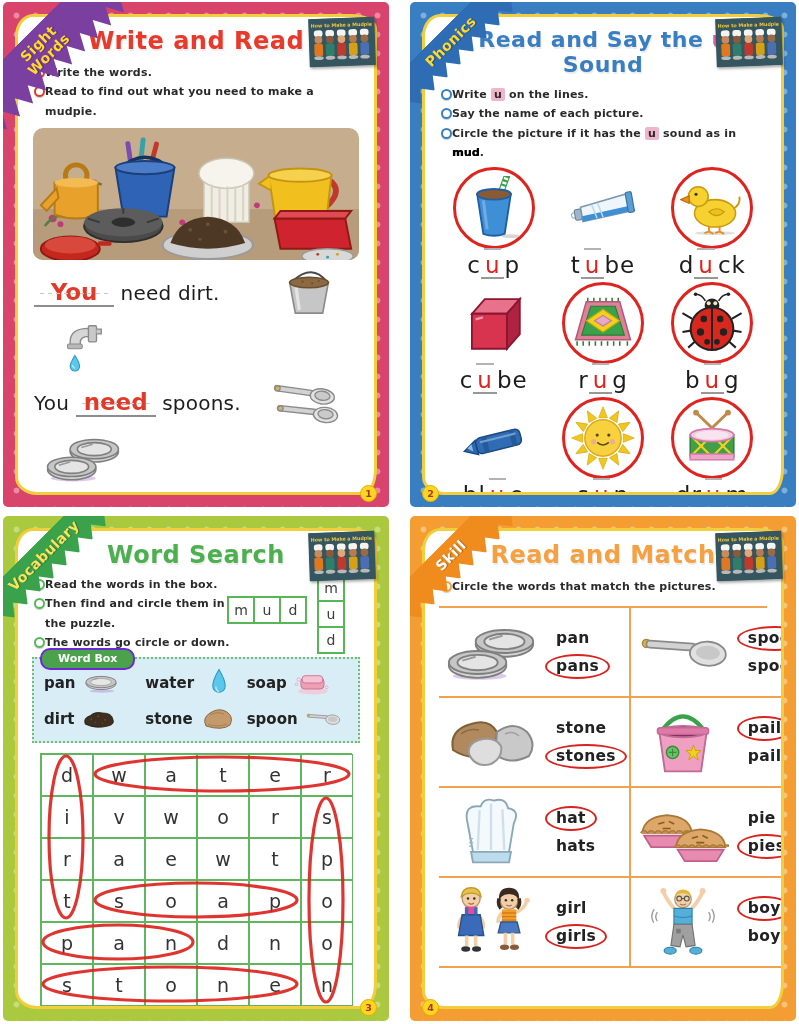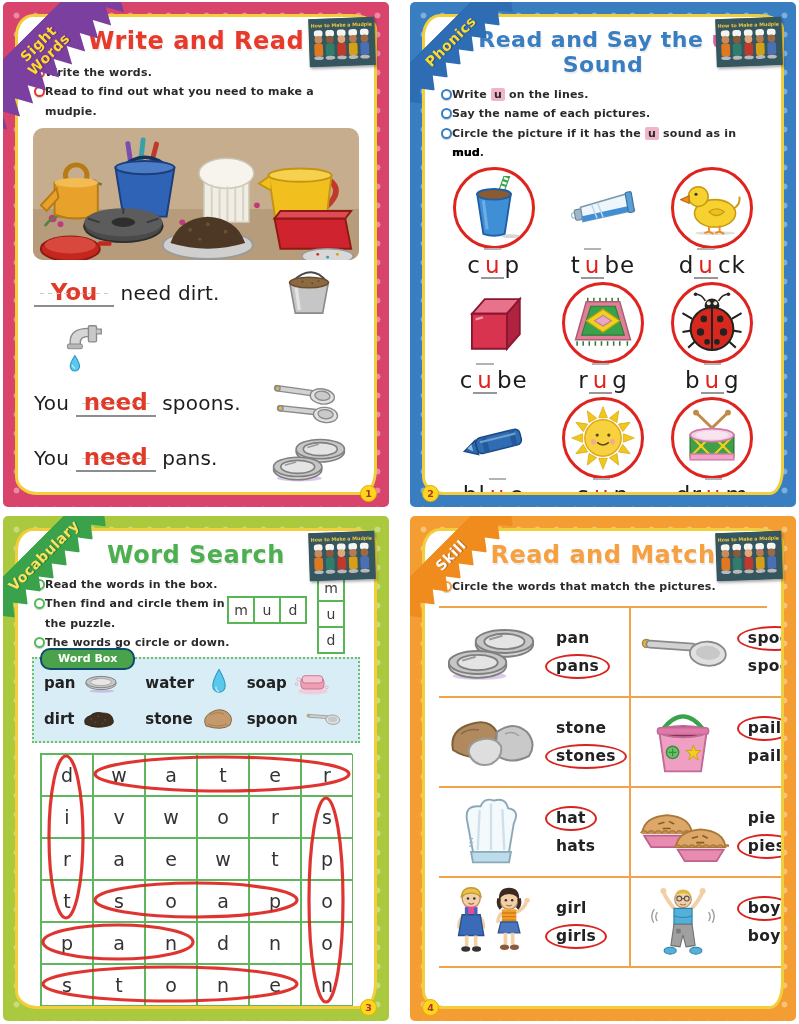--- a/index.html
+++ b/index.html
@@ -59,21 +59,21 @@
   
   .p3head{position:relative;margin-top:6px;height:66px;}
   .p3head .instr{width:215px;margin-top:0;}
   .exrow{position:absolute;left:196px;top:22px;display:flex;}
   .excol{position:absolute;left:286px;top:0;display:flex;flex-direction:column;}
   .excell{width:24px;height:24px;border:2px solid #57b757;background:#fff;display:flex;
     align-items:center;justify-content:center;font-size:14px;color:#3c3c3c;margin:-1px;}
   .wordbox{position:relative;margin-top:16px;background:#d9edf6;border:2px dotted #6cbf6c;
     padding:9px 10px 7px;}
   .wblabel{position:absolute;top:-11px;left:6px;background:#4aa34a;color:#fff;font-size:11px;
-    font-weight:bold;padding:2px 16px 3px;border-radius:10px;border:2px solid #0c4a6e;}
+    font-weight:bold;padding:2px 16px 3px;border-radius:10px;border:2px solid #6d28d9;}
   .wbgrid{display:grid;grid-template-columns:repeat(3,1fr);row-gap:6px;}
   .wbitem{display:flex;align-items:center;gap:7px;}
   .wbword{font-size:15px;font-weight:bold;color:#222;}
   .wbic{width:36px;height:30px;}
   .puzzle{position:relative;margin:10px auto 0;width:312px;height:252px;}
   .pzgrid{display:grid;grid-template-columns:repeat(6,52px);grid-auto-rows:42px;
     border:1.6px solid #5fb65f;width:312px;box-sizing:border-box;}
   .pz{border:1px solid #5fb65f;display:flex;align-items:center;justify-content:center;
     font-size:19px;color:#333;background:#fff;}
   .ovl{position:absolute;left:0;top:0;width:312px;height:252px;pointer-events:none;}
@@ -250,21 +250,20 @@
                     <rect x="2" y="12" width="52" height="7" rx="3.5" fill="#d2d2d2"></rect>
                     <circle cx="6" cy="15.5" r="3.4" fill="#d8b84a"></circle>
                     <ellipse cx="66" cy="18" rx="16" ry="10" fill="#e2e2e2"></ellipse>
                     <ellipse cx="66" cy="17" rx="10" ry="6" fill="#cacaca"></ellipse>
                   </g>
                 </g>
               </svg>
             </div>
           </div>
           <div class="srow">
-            <div><span class="stext">You </span><span class="blankword">need</span><span class="stext"> pans.</span></div>
             <div class="sic">
               <svg viewBox="0 0 96 62">
                 <ellipse cx="36" cy="56" rx="28" ry="4" fill="#b08ad0" opacity=".45"></ellipse>
                 <g stroke="#7f7f7f" stroke-width="2">
                   <ellipse cx="62" cy="23" rx="30" ry="13" fill="#d6d6d6"></ellipse>
                   <ellipse cx="62" cy="20" rx="30" ry="12" fill="#c6c6c6"></ellipse>
                   <ellipse cx="62" cy="20" rx="21" ry="8" fill="#e4e4e4"></ellipse>
                   <ellipse cx="34" cy="45" rx="30" ry="13" fill="#d6d6d6"></ellipse>
                   <ellipse cx="34" cy="42" rx="30" ry="12" fill="#c6c6c6"></ellipse>
                   <ellipse cx="34" cy="42" rx="21" ry="8" fill="#e4e4e4"></ellipse>
@@ -318,21 +317,21 @@
       </div>
     <div class="inner">
       <h1 class="title" style="font-size:22px" id="title-p2"><span>Read and Say the </span><span class="taccent">u</span><span> Sound</span></h1>
       <ul class="instr" id="instr-p2">
           <li>
             <span class="bullet"></span>
             <span><span>Write </span><span class="hl">u</span><span> on the lines.</span></span>
           </li>
           <li>
             <span class="bullet"></span>
-            <span><span>Say the name of each pictures.</span></span>
+            <span><span>Say the name of each picture.</span></span>
           </li>
           <li>
             <span class="bullet"></span>
             <span><span>Circle the picture if it has the </span><span class="hl">u</span><span> sound as in </span><span class="boldw">mud</span><span>.</span></span>
           </li>
         </ul>
       <div class="pgrid" id="grid-p2">
           <div class="pcellw">
             <div class="picwrap circ">
               <div style="width: 100%; height: 100%;">

